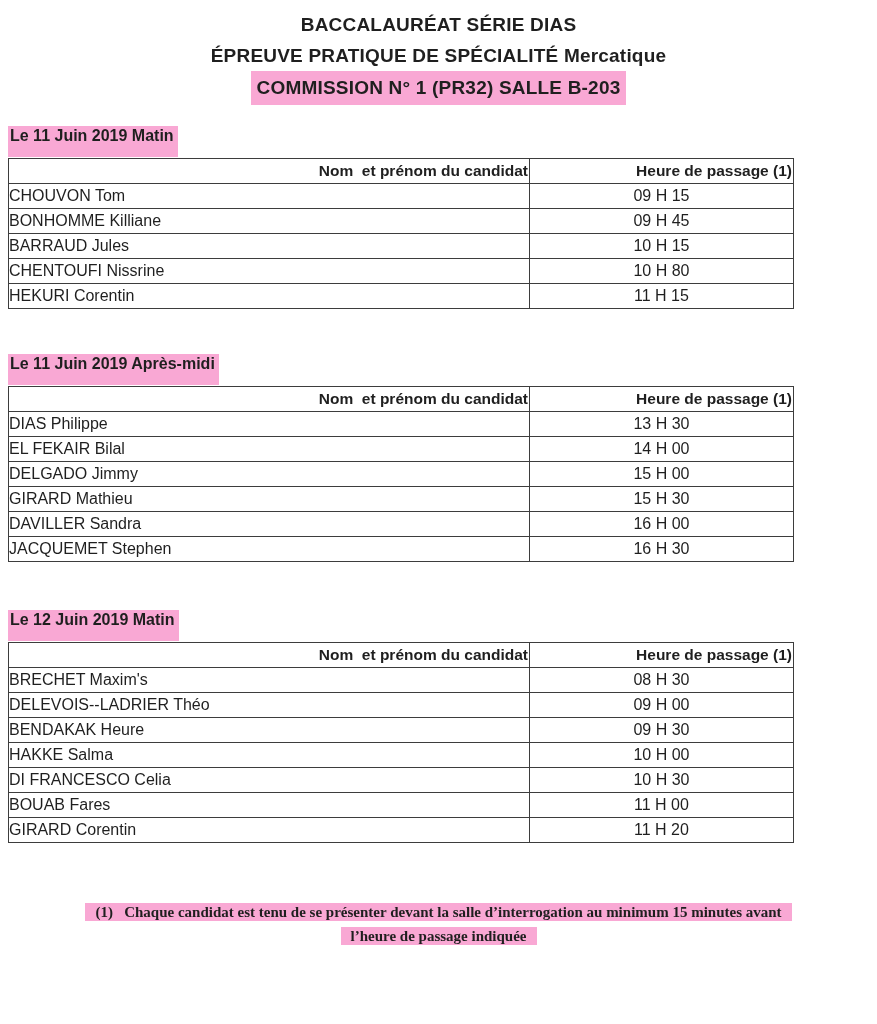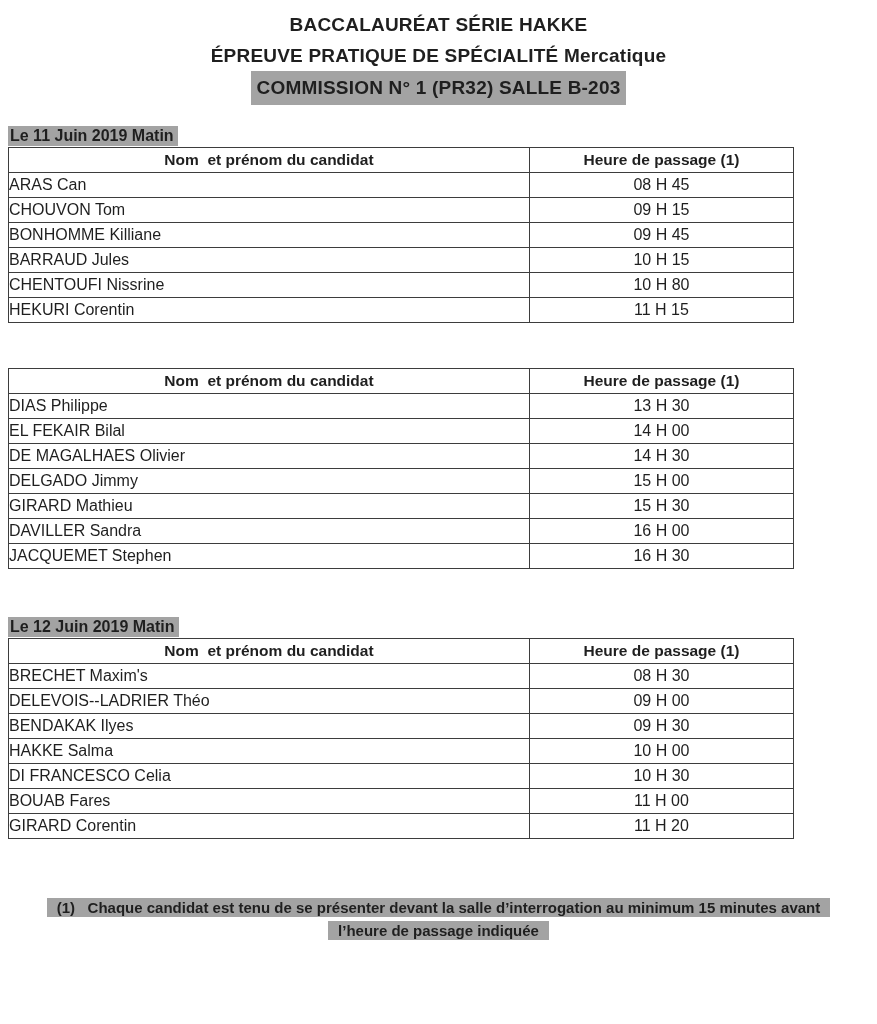--- a/index.html
+++ b/index.html
@@ -33,42 +33,42 @@
     padding: 1px 6px 2px 6px;
   }
   .section {
     margin-left: 8px;
     width: 785px;
   }
   .section-label {
     display: inline-block;
     font-size: 16px;
     font-weight: bold;
-    padding: 1px 4px 1px 2px;
+    padding: 1px 4px 12px 2px;
     margin-bottom: 1px;
   }
   .sec-1 { margin-top: 21px; }
   .sec-2 { margin-top: 45px; }
   .sec-3 { margin-top: 48px; }
   table.sched {
     border-collapse: collapse;
     width: 785px;
     table-layout: fixed;
   }
   table.sched th, table.sched td {
     border: 1px solid #3d3d3d;
     font-size: 16px;
     overflow: hidden;
   }
   table.sched col.c-name { width: 521px; }
   table.sched col.c-time { width: 264px; }
   table.sched th {
     font-weight: bold;
     height: 22px;
-    text-align: center;
+    text-align: right;
     white-space: pre;
     font-size: 15.5px;
   }
   table.sched td {
     height: 24px;
     padding: 0;
   }
   td.name-cell {
     text-align: left;
     padding-left: 5px;
@@ -79,51 +79,48 @@
   .footnote {
     margin-top: 57px;
     text-align: center;
     font-size: 15px;
     font-weight: bold;
     line-height: 23px;
   }
   .footnote .hl {
     padding: 1px 10px;
     white-space: pre-wrap;
-  }
-  .hl-bg { background: #a3a3a3; }
+    font-family: Liberation Serif, serif;
+  }
+  .hl-bg { background: #f9a8d4; }
 </style>
 </head>
 <body>
 
 <div class="page">
 
   <div class="title-block">
-    <div class="title-line">BACCALAURÉAT SÉRIE HAKKE</div>
+    <div class="title-line">BACCALAURÉAT SÉRIE DIAS</div>
     <div class="title-line">ÉPREUVE PRATIQUE DE SPÉCIALITÉ Mercatique</div>
     <div class="title-line"><span class="hl hl-bg">COMMISSION N° 1 (PR32) SALLE B-203</span></div>
   </div>
 
   <div class="section sec-1">
     <span class="section-label hl-bg">Le 11 Juin 2019 Matin</span>
     <table class="sched">
       <colgroup>
           <col class="c-name">
           <col class="c-time">
         </colgroup>
       <tbody>
           <tr>
         <th>Nom  et prénom du candidat</th>
         <th>Heure de passage (1)</th>
       </tr>
       <tr>
-        <td class="name-cell">ARAS Can</td>
-        <td class="time-cell">08 H 45</td>
-      </tr>
-      <tr>
         <td class="name-cell">CHOUVON Tom</td>
         <td class="time-cell">09 H 15</td>
       </tr>
       <tr>
         <td class="name-cell">BONHOMME Killiane</td>
         <td class="time-cell">09 H 45</td>
       </tr>
       <tr>
         <td class="name-cell">BARRAUD Jules</td>
         <td class="time-cell">10 H 15</td>
@@ -134,41 +131,38 @@
       </tr>
       <tr>
         <td class="name-cell">HEKURI Corentin</td>
         <td class="time-cell">11 H 15</td>
       </tr>
     </tbody>
       </table>
   </div>
 
   <div class="section sec-2">
+    <span class="section-label hl-bg">Le 11 Juin 2019 Après-midi</span>
     <table class="sched">
       <colgroup>
           <col class="c-name">
           <col class="c-time">
         </colgroup>
       <tbody>
           <tr>
         <th>Nom  et prénom du candidat</th>
         <th>Heure de passage (1)</th>
       </tr>
       <tr>
         <td class="name-cell">DIAS Philippe</td>
         <td class="time-cell">13 H 30</td>
       </tr>
       <tr>
         <td class="name-cell">EL FEKAIR Bilal</td>
         <td class="time-cell">14 H 00</td>
-      </tr>
-      <tr>
-        <td class="name-cell">DE MAGALHAES Olivier</td>
-        <td class="time-cell">14 H 30</td>
       </tr>
       <tr>
         <td class="name-cell">DELGADO Jimmy</td>
         <td class="time-cell">15 H 00</td>
       </tr>
       <tr>
         <td class="name-cell">GIRARD Mathieu</td>
         <td class="time-cell">15 H 30</td>
       </tr>
       <tr>
@@ -197,21 +191,21 @@
       </tr>
       <tr>
         <td class="name-cell">BRECHET Maxim's</td>
         <td class="time-cell">08 H 30</td>
       </tr>
       <tr>
         <td class="name-cell">DELEVOIS--LADRIER Théo</td>
         <td class="time-cell">09 H 00</td>
       </tr>
       <tr>
-        <td class="name-cell">BENDAKAK Ilyes</td>
+        <td class="name-cell">BENDAKAK Heure</td>
         <td class="time-cell">09 H 30</td>
       </tr>
       <tr>
         <td class="name-cell">HAKKE Salma</td>
         <td class="time-cell">10 H 00</td>
       </tr>
       <tr>
         <td class="name-cell">DI FRANCESCO Celia</td>
         <td class="time-cell">10 H 30</td>
       </tr>

